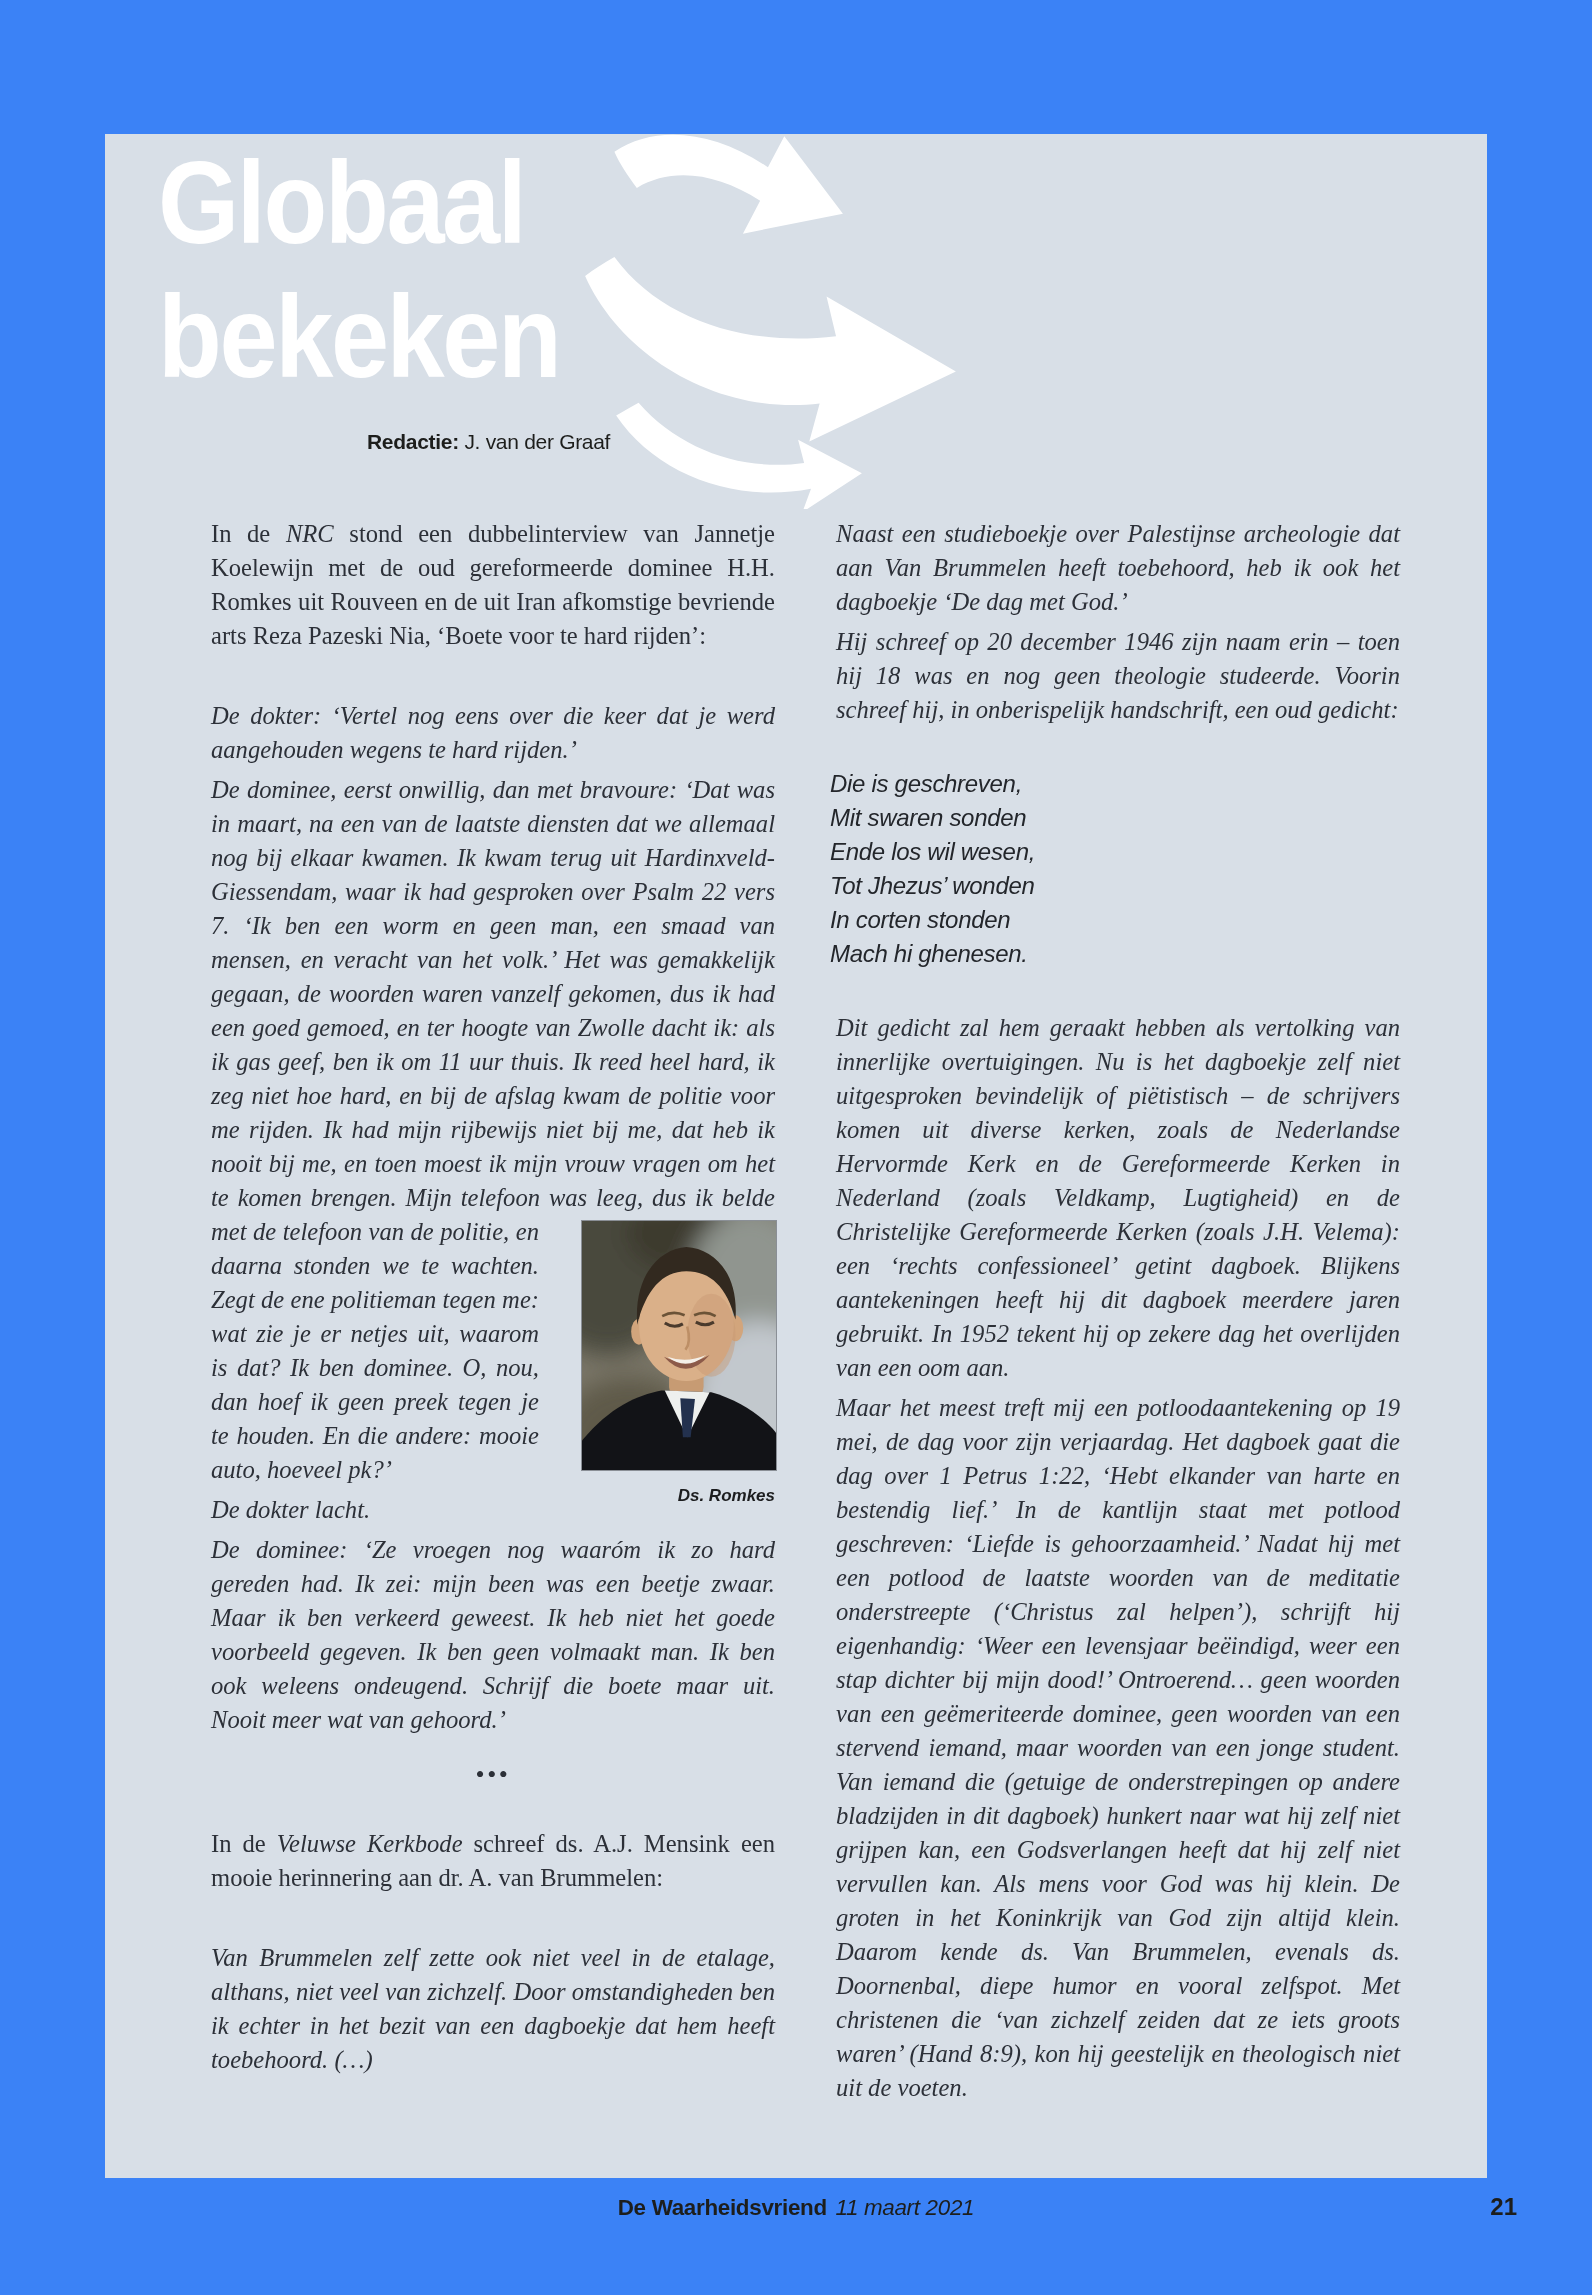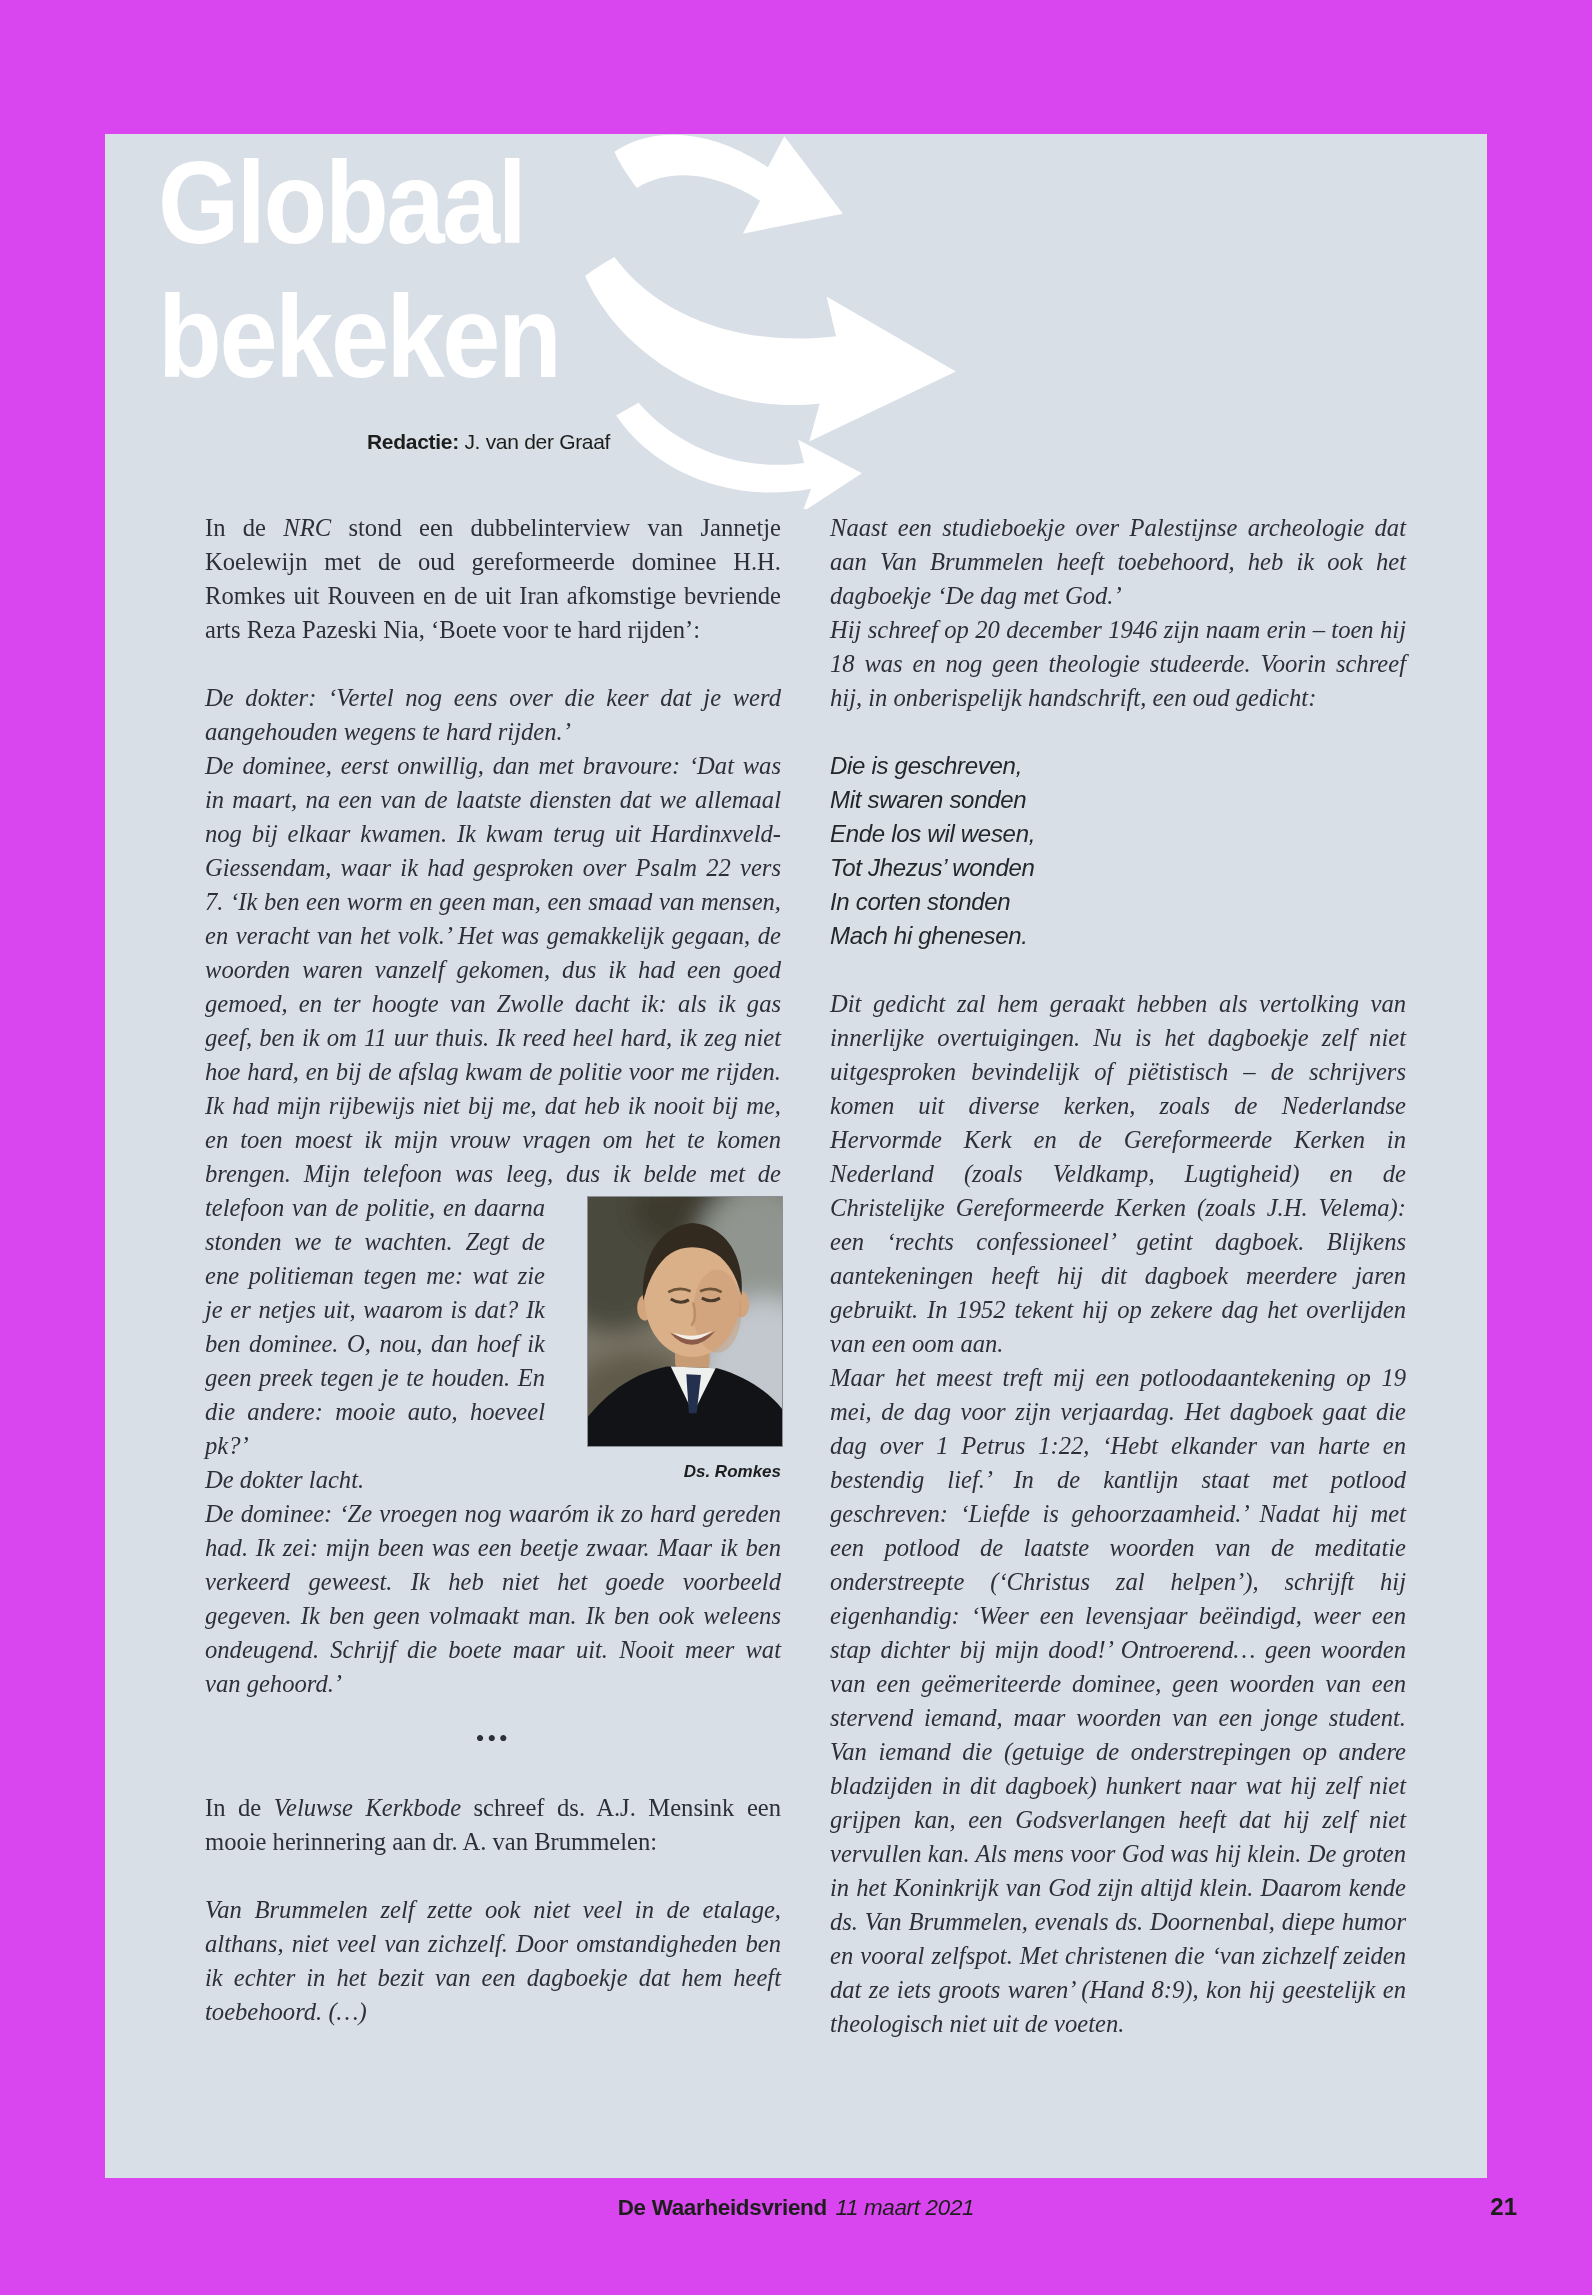--- a/index.html
+++ b/index.html
@@ -1,34 +1,34 @@
 <!DOCTYPE html>
 <html style="font-size:14px"><head>
 <meta charset="utf-8">
 <style>
   html,body{margin:0;padding:0;background:#ffffff;}
-  .page{position:relative;width:1592px;height:2295px;background:#d946ef;overflow:hidden;
+  .page{position:relative;width:1592px;height:2295px;background:#3b82f6;overflow:hidden;
         font-family:"Liberation Sans",sans-serif;}
   .panel{position:absolute;left:105px;top:134px;width:1382px;height:2044px;background:#d8dfe7;}
 
   
   .title{position:absolute;left:158px;top:136px;color:#ffffff;font-weight:bold;
          font-size:116px;line-height:134px;letter-spacing:-2.6px;
          transform:scaleX(0.9);transform-origin:left top;white-space:nowrap;}
   .logo{position:absolute;left:542px;top:129px;width:457px;height:380px;}
   .redactie{position:absolute;left:367px;top:430px;font-size:21px;color:#1d1e1c;letter-spacing:-0.3px;}
   .redactie .rl{font-weight:bold;}
 
   
   .col{position:absolute;top:511px;width:576px;
        font-family:"Liberation Serif",serif;font-size:24.6px;line-height:34px;
        color:#2c3038;text-align:justify;}
   .col-left{left:205px;}
   .col-right{left:830px;}
-  .col p{margin:0;}
+  .col p{margin:6px;}
   .it{font-style:italic;}
   .gap{height:34px;}
 
   
   .photo-float{float:right;width:217px;margin:5.2px 0 3.5px 19px;}
   .photo-frame{display:block;width:194px;height:249px;border:0.9px solid #8a8f96;
                margin-left:23px;background:#777;}
   .photo-frame svg{display:block;width:100%;height:100%;}
   .photo-caption{display:block;margin:12px 0 0 23px;
                  font-family:"Liberation Sans",sans-serif;font-style:italic;font-weight:600;

